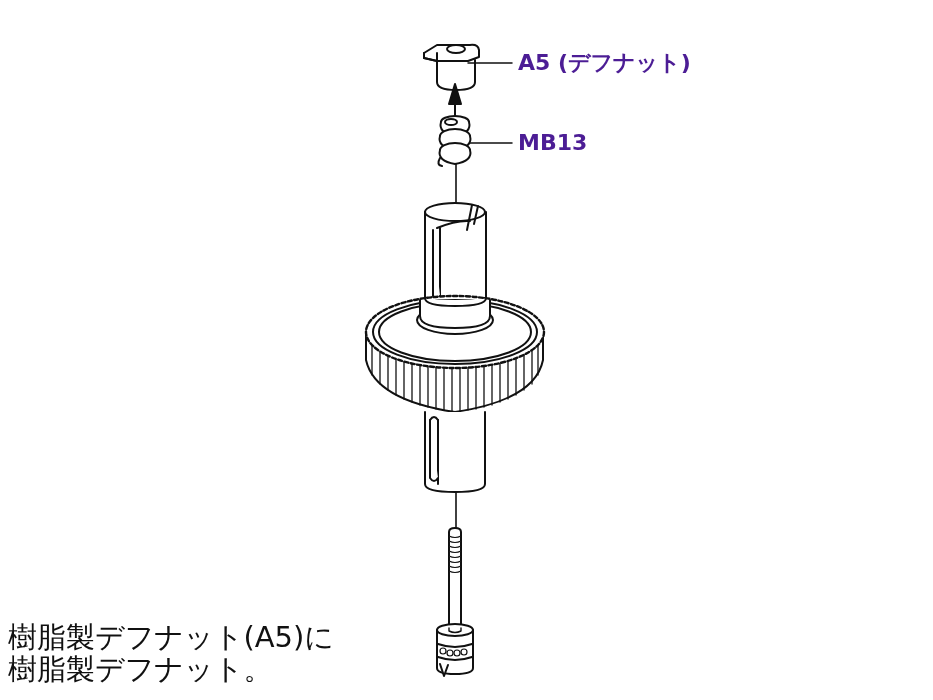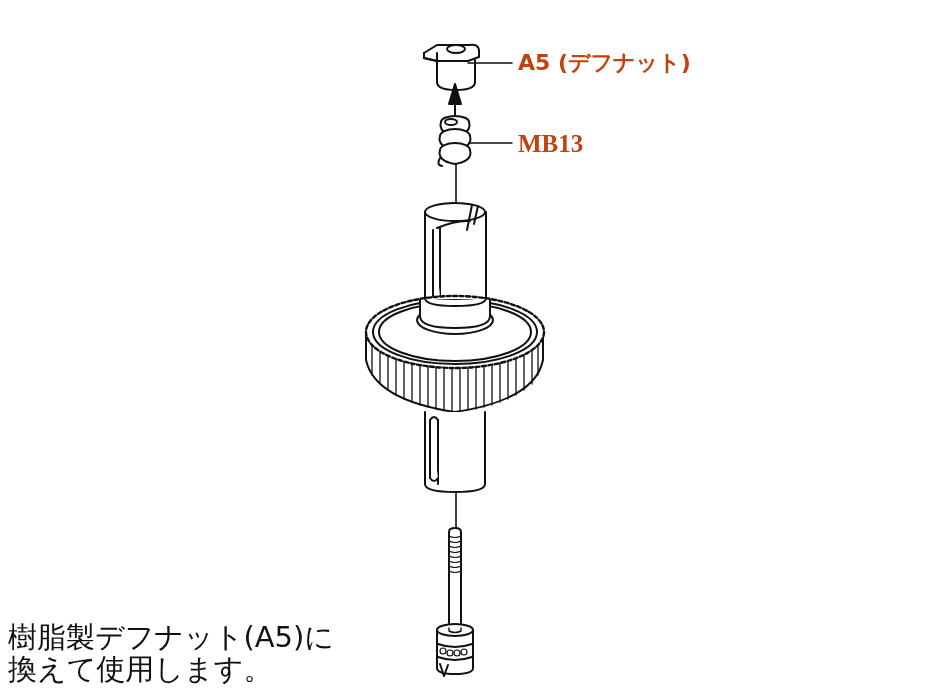--- a/index.html
+++ b/index.html
@@ -1,20 +1,20 @@
 <!DOCTYPE html>
 <html><head>
 <meta charset="utf-8">
 <style>
   html, body { margin: 0; padding: 0; background: #ffffff; }
   body { width: 933px; height: 700px; position: relative; overflow: hidden; font-family: "DejaVu Sans", "Liberation Sans", sans-serif; }
   #diagram { position: absolute; left: 0; top: 0; width: 933px; height: 700px; }
-  .label { position: absolute; color: #c2410c; font-weight: bold; white-space: nowrap; font-family: "DejaVu Sans", "Liberation Sans", sans-serif; }
+  .label { position: absolute; color: #4c1d95; font-weight: bold; white-space: nowrap; font-family: "DejaVu Sans", "Liberation Sans", sans-serif; }
   #label-a5 { left: 518px; top: 48px; font-size: 22px; letter-spacing: 0px; }
-  #label-mb13 { left: 518px; top: 130px; font-size: 25px; font-family: Liberation Serif, serif; }
+  #label-mb13 { left: 518px; top: 130px; font-size: 22px; }
   .note { position: absolute; left: 8px; font-size: 29px; font-weight: normal; color: #111; white-space: nowrap; line-height: 30px; font-family: "DejaVu Sans", "Liberation Sans", sans-serif; }
   #note-line1 { top: 622px; }
   #note-line2 { top: 654px; }
 </style>
 </head>
 <body>
 
 <svg id="diagram" viewBox="0 0 933 700" xmlns="http://www.w3.org/2000/svg" fill="none" stroke="#111" stroke-width="2" stroke-linejoin="round" stroke-linecap="round">
 
   <g>
@@ -131,13 +131,13 @@
     <path d="M438 657 Q455 663 472 657"></path>
     <path d="M440 664 L444 676 L448 665"></path>
     <path d="M449 628 L449 631 Q455 634 461 631 L461 628" stroke-width="1.4"></path>
   </g>
 </svg>
 
 <div class="label" id="label-a5">A5 (デフナット)</div>
 <div class="label" id="label-mb13">MB13</div>
 
 <div class="note" id="note-line1">樹脂製デフナット(A5)に</div>
-<div class="note" id="note-line2">換えて使用します。</div>
+<div class="note" id="note-line2">樹脂製デフナット。</div>
 
 </body></html>

